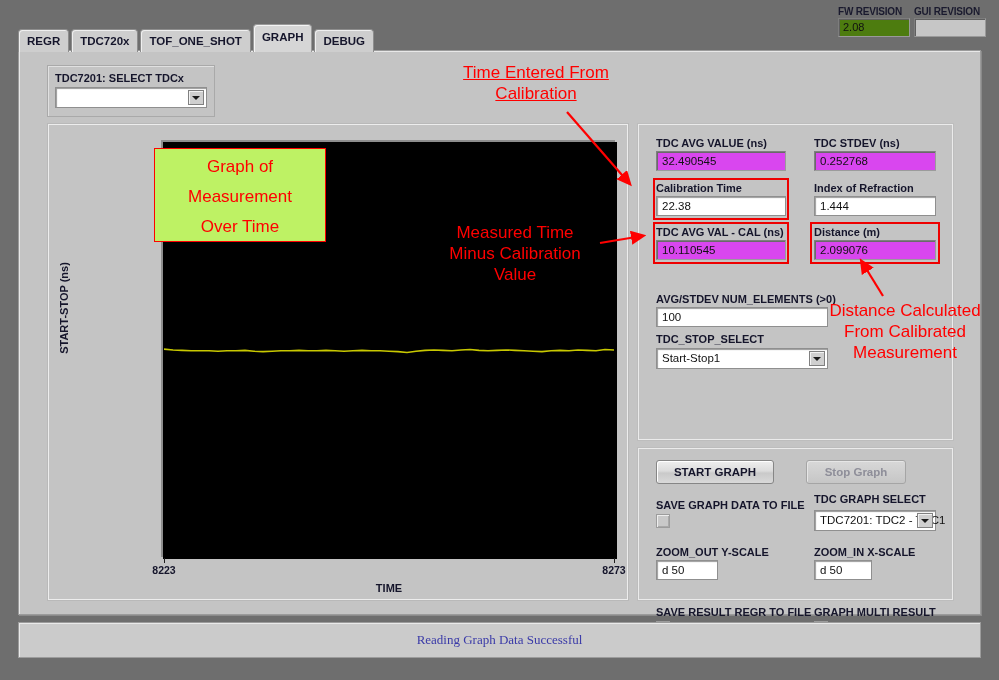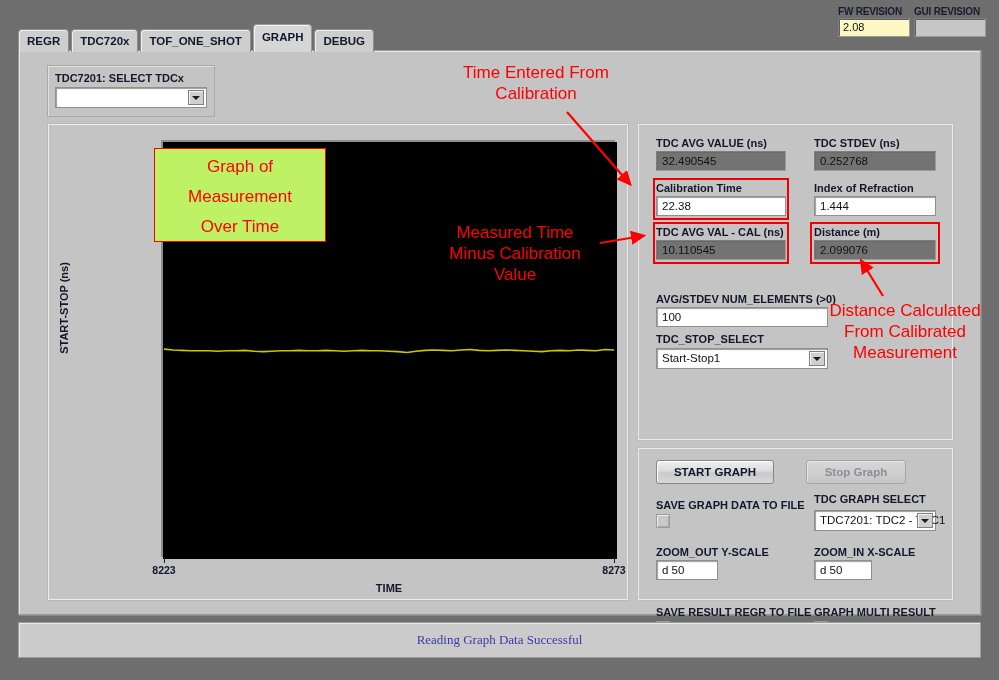--- a/index.html
+++ b/index.html
@@ -35,21 +35,21 @@
   .rev-label {
     font-size: 10px;
     font-weight: bold;
     color: #1a1a2e;
     letter-spacing: -0.2px;
     white-space: nowrap;
     line-height: 12px;
   }
   .rev-field {
     height: 19px;
-    background: #fef9c3;
+    background: #4d7c0f;
     border: 1px solid #9a9a9a;
     border-top-color: #7d7d7d;
     border-left-color: #7d7d7d;
     box-shadow: inset 1px 1px 0 #5f5f5f;
     font-size: 11px;
     color: #111;
     padding: 2px 0 0 4px;
     box-sizing: border-box;
   }
   #gui-revision-field { background: #c6c6c6; }
@@ -228,21 +228,21 @@
     left: 618px; top: 396px;
     width: 317px; height: 154px;
     background: #c4c4c4;
     border: 1px solid #bdbdbd;
     box-shadow: inset 1px 1px 0 #ebebeb, inset -1px -1px 0 #ebebeb;
     box-sizing: border-box;
   }
 
   .field-group { position: absolute; }
   .ro-field {
-    background: #737373;
+    background: #d946ef;
     border: 1px solid #9b9b9b;
     border-top-color: #7f7f7f;
     border-left-color: #7f7f7f;
     box-shadow: inset 1px 1px 0 #6a6a6a;
     font-size: 11.5px;
     color: #111;
     height: 20px;
     line-height: 18px;
     padding-left: 5px;
     box-sizing: border-box;
@@ -481,21 +481,21 @@
       </div>
 
       <div class="cb-label" style="left:18px; top:158px;">SAVE RESULT REGR TO FILE</div>
       <div class="cbox" style="left:18px; top:173px;"></div>
 
       <div class="cb-label" style="left:176px; top:158px;">GRAPH MULTI RESULT</div>
       <div class="cbox" style="left:176px; top:173px;"></div>
     </div>
   </div>
 
-  <div class="annot" style="left:414px; top:62px; width:244px;">Time Entered From
+  <div class="annot" style="left:414px; top:62px; width:244px;text-decoration:underline;">Time Entered From
 Calibration</div>
 
   <div class="annot" style="left:420px; top:222px; width:190px;">Measured Time
 Minus Calibration
 Value</div>
 
   <div class="annot" style="left:815px; top:300px; width:180px;">Distance Calculated
 From Calibrated
 Measurement</div>
 

